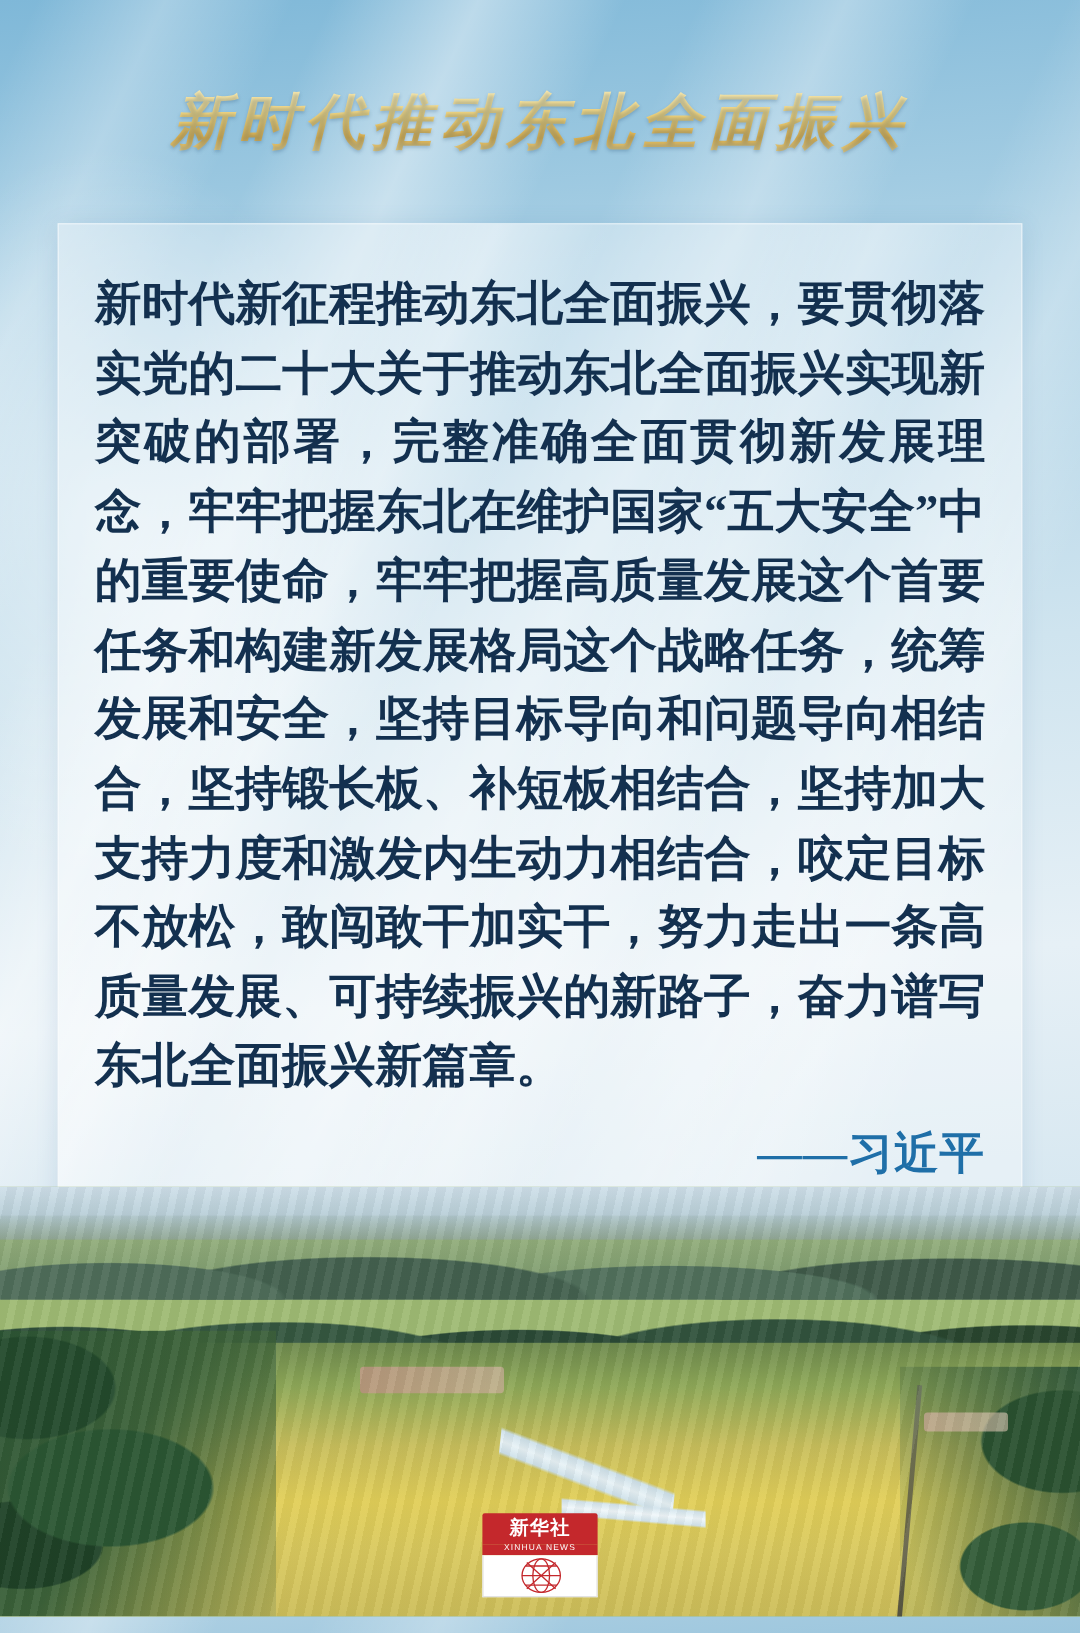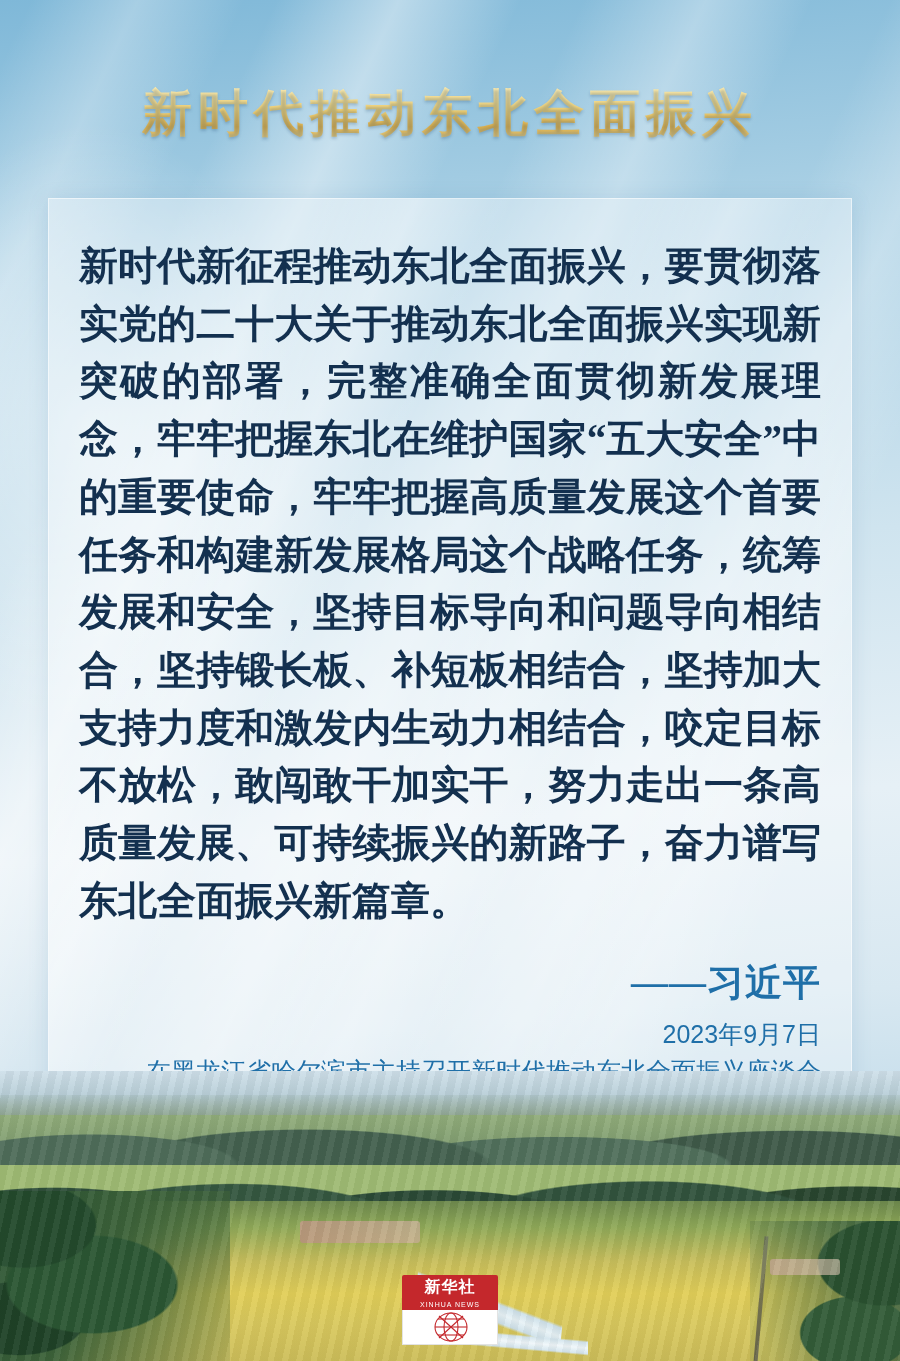--- a/index.html
+++ b/index.html
@@ -37,21 +37,22 @@
     width: 420px;
     height: 620px;
     background: radial-gradient(ellipse at center, rgba(255,255,255,0.55) 0%, rgba(255,255,255,0) 70%);
     pointer-events: none;
   }
 
   
   .title-wrap {
     position: relative;
     text-align: center;
-    padding-top: 46px;
+    padding-top: 34px;
+    font-style: italic;
   }
   .main-title {
     display: inline-block;
     font-family: "Liberation Serif", "DejaVu Serif", serif;
     font-weight: bold;
     font-size: 50px;
     letter-spacing: 6px;
     color: #f6d97a;
     background: linear-gradient(180deg, #fdf3c4 0%, #f3d274 45%, #e0b14a 70%, #f7e7a8 100%);
     -webkit-background-clip: text;
@@ -87,21 +88,21 @@
     font-size: 39px;
     line-height: 1.48;
     color: #13304f;
     text-align: justify;
     text-justify: inter-ideograph;
     text-indent: 0;
     letter-spacing: 0px;
   }
   .attribution {
     position: relative;
-    margin-top: 28px;
+    margin-top: 18px;
     text-align: right;
     font-family: "Liberation Serif", "DejaVu Serif", serif;
     font-weight: bold;
     font-size: 37px;
     color: #1f6fa8;
     letter-spacing: 1px;
   }
   .date-line {
     position: relative;
     margin-top: 10px;
@@ -118,22 +119,22 @@
     font-size: 25px;
     color: #1f6fa8;
     white-space: nowrap;
   }
 
   
   .photo {
     position: absolute;
     left: 0;
     right: 0;
-    bottom: 0;
-    height: 290px;
+    bottom: 14px;
+    height: 358px;
     overflow: hidden;
     background: #9fbb74;
   }
   .ph-sky {
     position: absolute;
     left: 0; right: 0; top: 0;
     height: 44px;
     background: linear-gradient(180deg, #cfe0ea 0%, #b9cfd8 55%, #9fb39d 100%);
   }
   .ph-far-hills {

